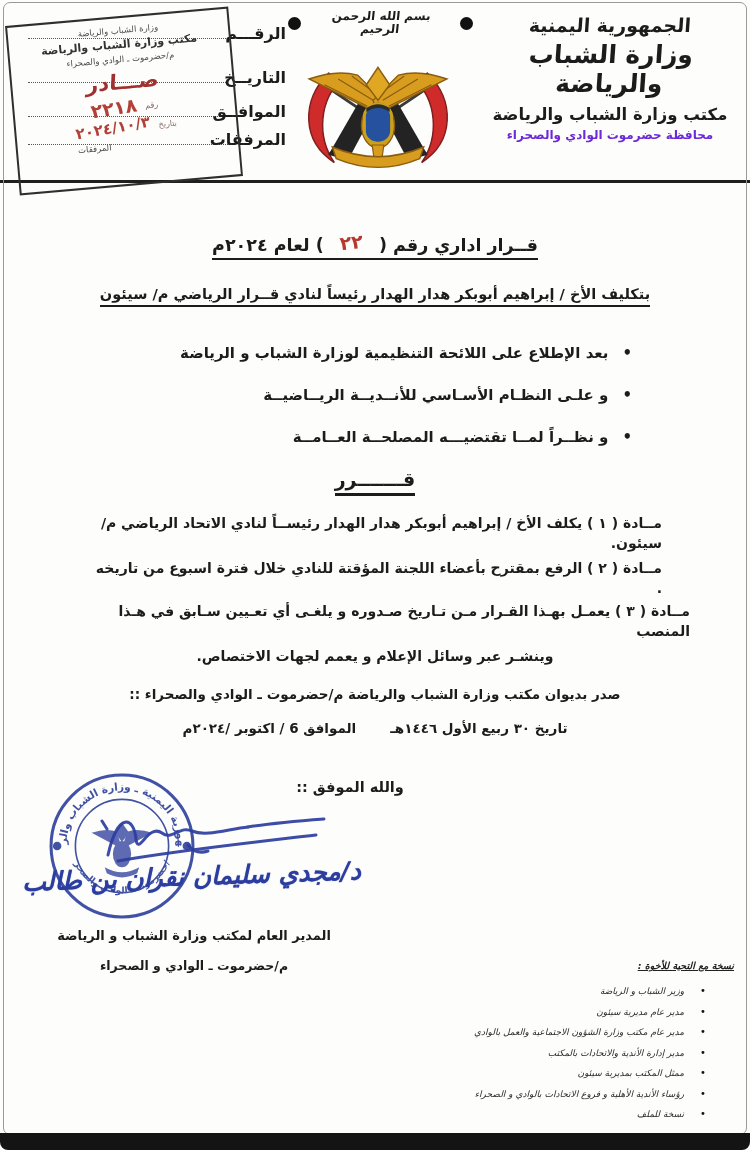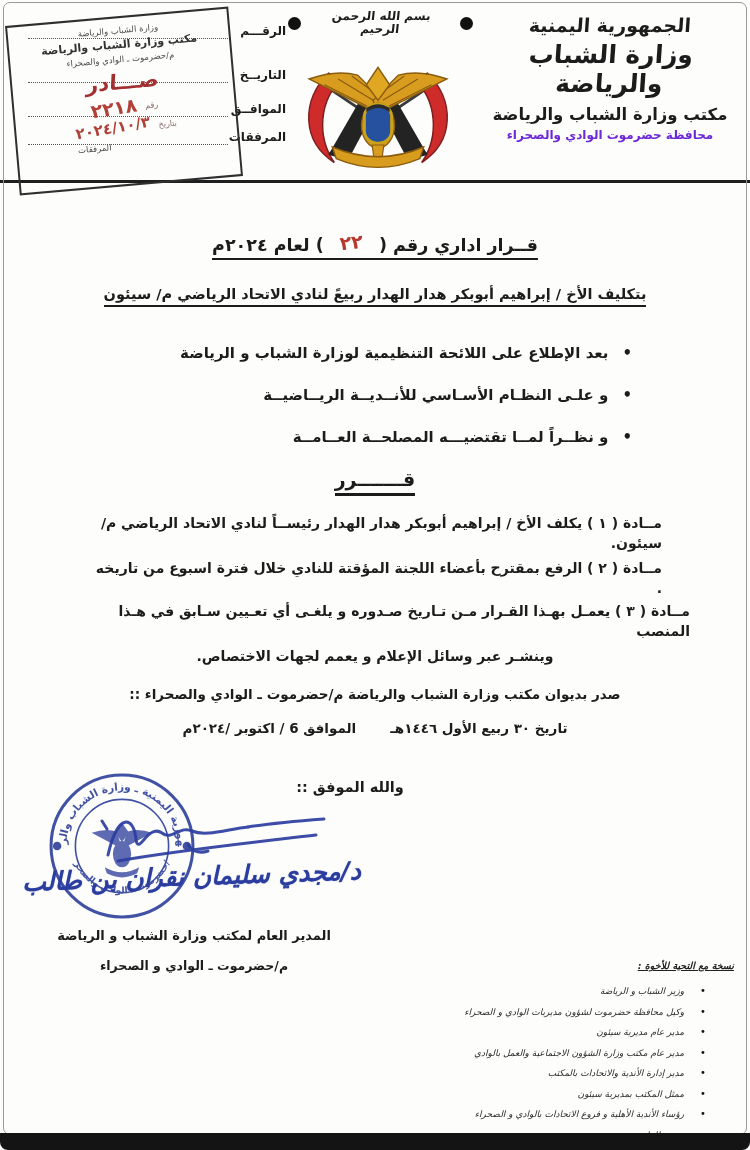--- a/index.html
+++ b/index.html
@@ -18,21 +18,21 @@
   .bismillah-text{font-size:12px; font-weight:bold; text-align:center; line-height:1.1; letter-spacing:-.5px; transform:skewX(-6deg);}
 
   .emblem{position:absolute; top:44px; left:295px; width:166px; height:136px; z-index:4;}
 
   .header-right{position:absolute; top:14px; right:6px; width:268px; text-align:center; z-index:4;}
   .hr-republic{font-size:19px; font-weight:bold; transform:skewX(-4deg); margin-bottom:4px;}
   .hr-ministry{font-size:25px; font-weight:bold; transform:skewX(-4deg); margin-bottom:7px; letter-spacing:-1px;}
   .hr-office{font-size:16.5px; font-weight:bold; margin-bottom:4px;}
   .hr-gov{font-size:12px; font-weight:bold; color:#6d28d9;}
 
-  .form-label{position:absolute; width:58px; left:228px; font-size:12px; font-weight:bold; text-align:right; z-index:3;}
+  .form-label{position:absolute; width:58px; left:228px; font-size:16px; font-weight:bold; text-align:right; z-index:3;}
   .dash-line{position:absolute; border-bottom:1.5px dotted #555; z-index:2;}
 
   .out-stamp{
     position:absolute; top:16px; left:12px; width:224px; height:170px;
     border:2.5px solid #2f2f2f; transform:rotate(-5deg); z-index:6;
     display:flex; flex-direction:column; align-items:center; padding-top:6px; box-sizing:border-box;
     background:transparent;
   }
   .os-l1,.os-l3{font-size:8.5px; color:#4c4c4c; line-height:1.5;}
   .os-l2{font-size:11px; font-weight:bold; color:#333; line-height:1.5;}
@@ -154,21 +154,21 @@
 
   <div class="header-rule"></div>
 
   <div class="center-line title-line" style="position:absolute;">
     <span class="u">
       <span>قــرار اداري رقم (</span><span class="title-num">٢٢</span><span>) لعام ٢٠٢٤م</span>
     </span>
   </div>
 
   <div class="center-line subject-line" style="position:absolute;">
-    <span class="u">بتكليف الأخ / إبراهيم أبوبكر هدار الهدار ربيعً لنادي الاتحاد الرياضي م/ سيئون</span>
+    <span class="u">بتكليف الأخ / إبراهيم أبوبكر هدار الهدار رئيساً لنادي قــرار الرياضي م/ سيئون</span>
   </div>
 
   <div class="preamble">
     <div class="p-item">
         <span class="p-bullet">•</span>
         <span>بعد الإطلاع على اللائحة التنظيمية لوزارة الشباب و الرياضة</span>
       </div>
     <div class="p-item">
         <span class="p-bullet">•</span>
         <span>و علـى النظـام الأسـاسي للأنــديــة الريــاضيــة</span>
@@ -232,21 +232,20 @@
   </svg>
 
   <div class="sig-name">د/مجدي سليمان نقران بن طالب</div>
   <div class="sig-title1">المدير العام لمكتب وزارة الشباب و الرياضة</div>
   <div class="sig-title2">م/حضرموت ـ الوادي و الصحراء</div>
 
   <div class="cc">
     <div class="cc-heading">نسخة مع التحية للأخوة :</div>
     <div class="cc-list">
       <div class="cc-item">وزير الشباب و الرياضة</div>
-      <div class="cc-item">وكيل محافظة حضرموت لشؤون مديريات الوادي و الصحراء</div>
       <div class="cc-item">مدير عام مديرية سيئون</div>
       <div class="cc-item">مدير عام مكتب وزارة الشؤون الاجتماعية والعمل بالوادي</div>
       <div class="cc-item">مدير إدارة الأندية والاتحادات بالمكتب</div>
       <div class="cc-item">ممثل المكتب بمديرية سيئون</div>
       <div class="cc-item">رؤساء الأندية الأهلية و فروع الاتحادات بالوادي و الصحراء</div>
       <div class="cc-item">نسخة للملف</div>
     </div>
   </div>
 
   <div class="bottom-bar"></div>

